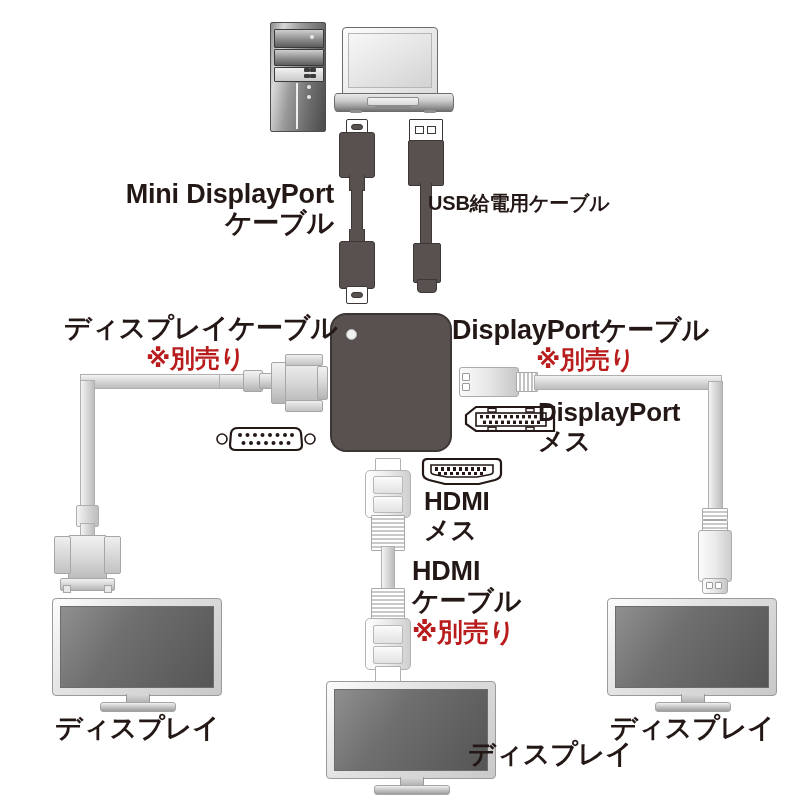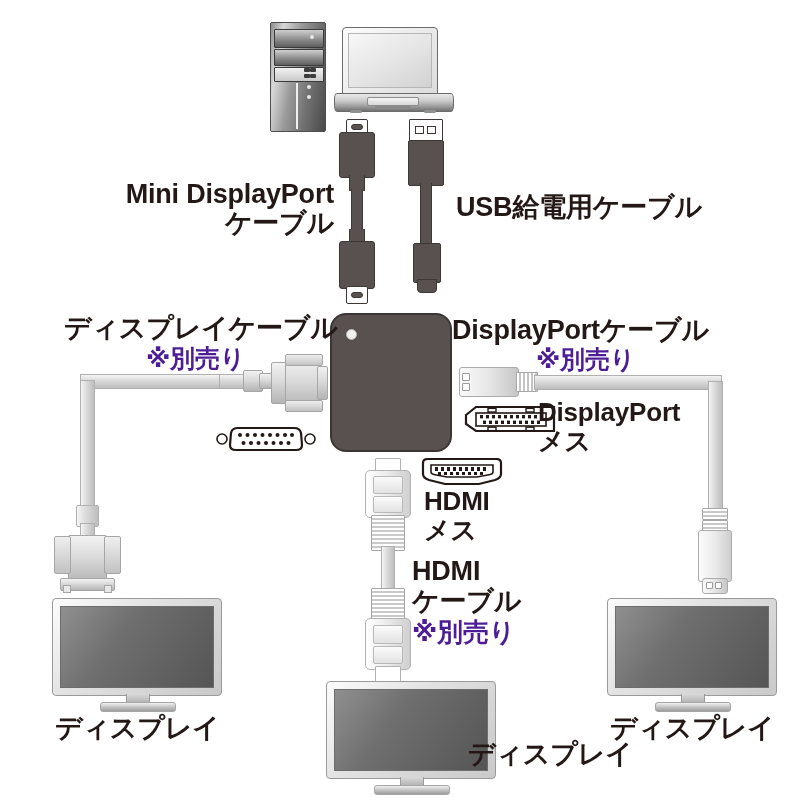--- a/index.html
+++ b/index.html
@@ -18,21 +18,21 @@
     color: #231815;
   }
   .lbl {
     position: absolute;
     font-weight: 700;
     color: #231815;
     line-height: 1.08;
     white-space: pre-line;
     letter-spacing: -0.2px;
   }
-  .blue { color: #4c1d95; }
+  .blue { color: #b91c1c; }
 
   
   .box { position: absolute; }
 
   
   .tower {
     position: absolute;
     border: 1px solid #4d4d4d;
     border-radius: 2px;
     background: linear-gradient(100deg,#8e8e8e 0%, #d8d8d8 18%, #9a9a9a 42%, #6f6f6f 70%, #4a4a4a 100%);
@@ -299,21 +299,21 @@
 
     <div class="dk-plug" style="left:4px; top:21px; width:34px; height:44px; border-radius:2px;"></div>
 
     <div class="dk-wire" style="left:16px; top:64px; width:10px; height:62px;"></div>
 
     <div class="dk-plug" style="left:9px; top:124px; width:26px; height:38px; border-radius:2px;"></div>
 
     <div class="dk-plug" style="left:13px; top:160px; width:18px; height:12px; border-radius:0 0 4px 4px;"></div>
   </div>
 
-  <div class="lbl" style="left:456px; top:193px; font-size:27px;">USB給電用ケーブル</div>
+  <div class="lbl" style="left:428px; top:193px; font-size:20px;">USB給電用ケーブル</div>
 
   <div class="adapter" style="left:330px; top:313px; width:118px; height:135px;">
     <div class="adapter-led" style="left:14px; top:14px;"></div>
   </div>
 
   <div class="lbl" style="left:64px; top:314px; font-size:27px;">ディスプレイケーブル</div>
   <div class="lbl blue" style="left:146px; top:345px; font-size:25px;">※別売り</div>
 
   <div class="lbl" style="left:452px; top:316px; font-size:27px;">DisplayPortケーブル</div>
   <div class="lbl blue" style="left:536px; top:346px; font-size:25px;">※別売り</div>

